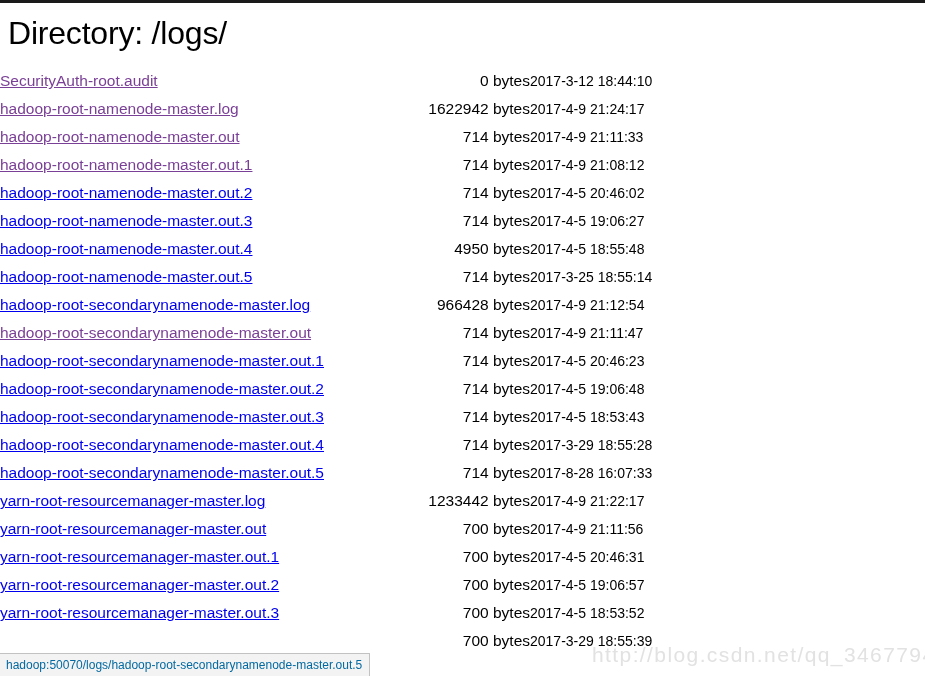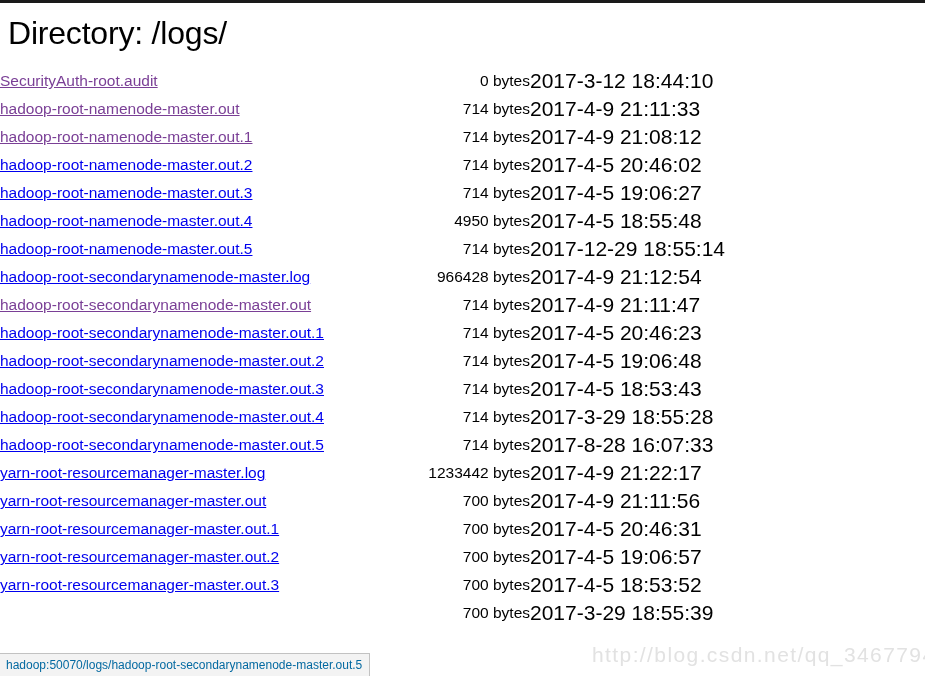--- a/index.html
+++ b/index.html
@@ -55,21 +55,21 @@
   td.c-size {
     width: 135px;
     text-align: right;
     color: #000000;
     padding-right: 7px;
     font-size: 15.5px;
   }
   td.c-date {
     text-align: left;
     color: #000000;
-    font-size: 21px;
+    font-size: 14px;
     padding-left: 1px;
   }
   a.file-link {
     color: #0000ee;
     text-decoration: underline;
     font-size: 15.5px;
     cursor: pointer;
   }
   a.file-link.visited {
     color: #7a3f96;
@@ -112,20 +112,25 @@
   <h1 id="page-title">Directory: /logs/</h1>
 
   <table id="listing">
     <tbody id="listing-body">
         <tr>
           <td class="c-name"><a class="file-link visited">SecurityAuth-root.audit</a></td>
           <td class="c-size">0 bytes</td>
           <td class="c-date">2017-3-12 18:44:10</td>
         </tr>
         <tr>
+          <td class="c-name"><a class="file-link visited">hadoop-root-namenode-master.log</a></td>
+          <td class="c-size">1622942 bytes</td>
+          <td class="c-date">2017-4-9 21:24:17</td>
+        </tr>
+        <tr>
           <td class="c-name"><a class="file-link visited">hadoop-root-namenode-master.out</a></td>
           <td class="c-size">714 bytes</td>
           <td class="c-date">2017-4-9 21:11:33</td>
         </tr>
         <tr>
           <td class="c-name"><a class="file-link visited">hadoop-root-namenode-master.out.1</a></td>
           <td class="c-size">714 bytes</td>
           <td class="c-date">2017-4-9 21:08:12</td>
         </tr>
         <tr>
@@ -139,21 +144,21 @@
           <td class="c-date">2017-4-5 19:06:27</td>
         </tr>
         <tr>
           <td class="c-name"><a class="file-link">hadoop-root-namenode-master.out.4</a></td>
           <td class="c-size">4950 bytes</td>
           <td class="c-date">2017-4-5 18:55:48</td>
         </tr>
         <tr>
           <td class="c-name"><a class="file-link">hadoop-root-namenode-master.out.5</a></td>
           <td class="c-size">714 bytes</td>
-          <td class="c-date">2017-12-29 18:55:14</td>
+          <td class="c-date">2017-3-25 18:55:14</td>
         </tr>
         <tr>
           <td class="c-name"><a class="file-link">hadoop-root-secondarynamenode-master.log</a></td>
           <td class="c-size">966428 bytes</td>
           <td class="c-date">2017-4-9 21:12:54</td>
         </tr>
         <tr>
           <td class="c-name"><a class="file-link visited">hadoop-root-secondarynamenode-master.out</a></td>
           <td class="c-size">714 bytes</td>
           <td class="c-date">2017-4-9 21:11:47</td>

